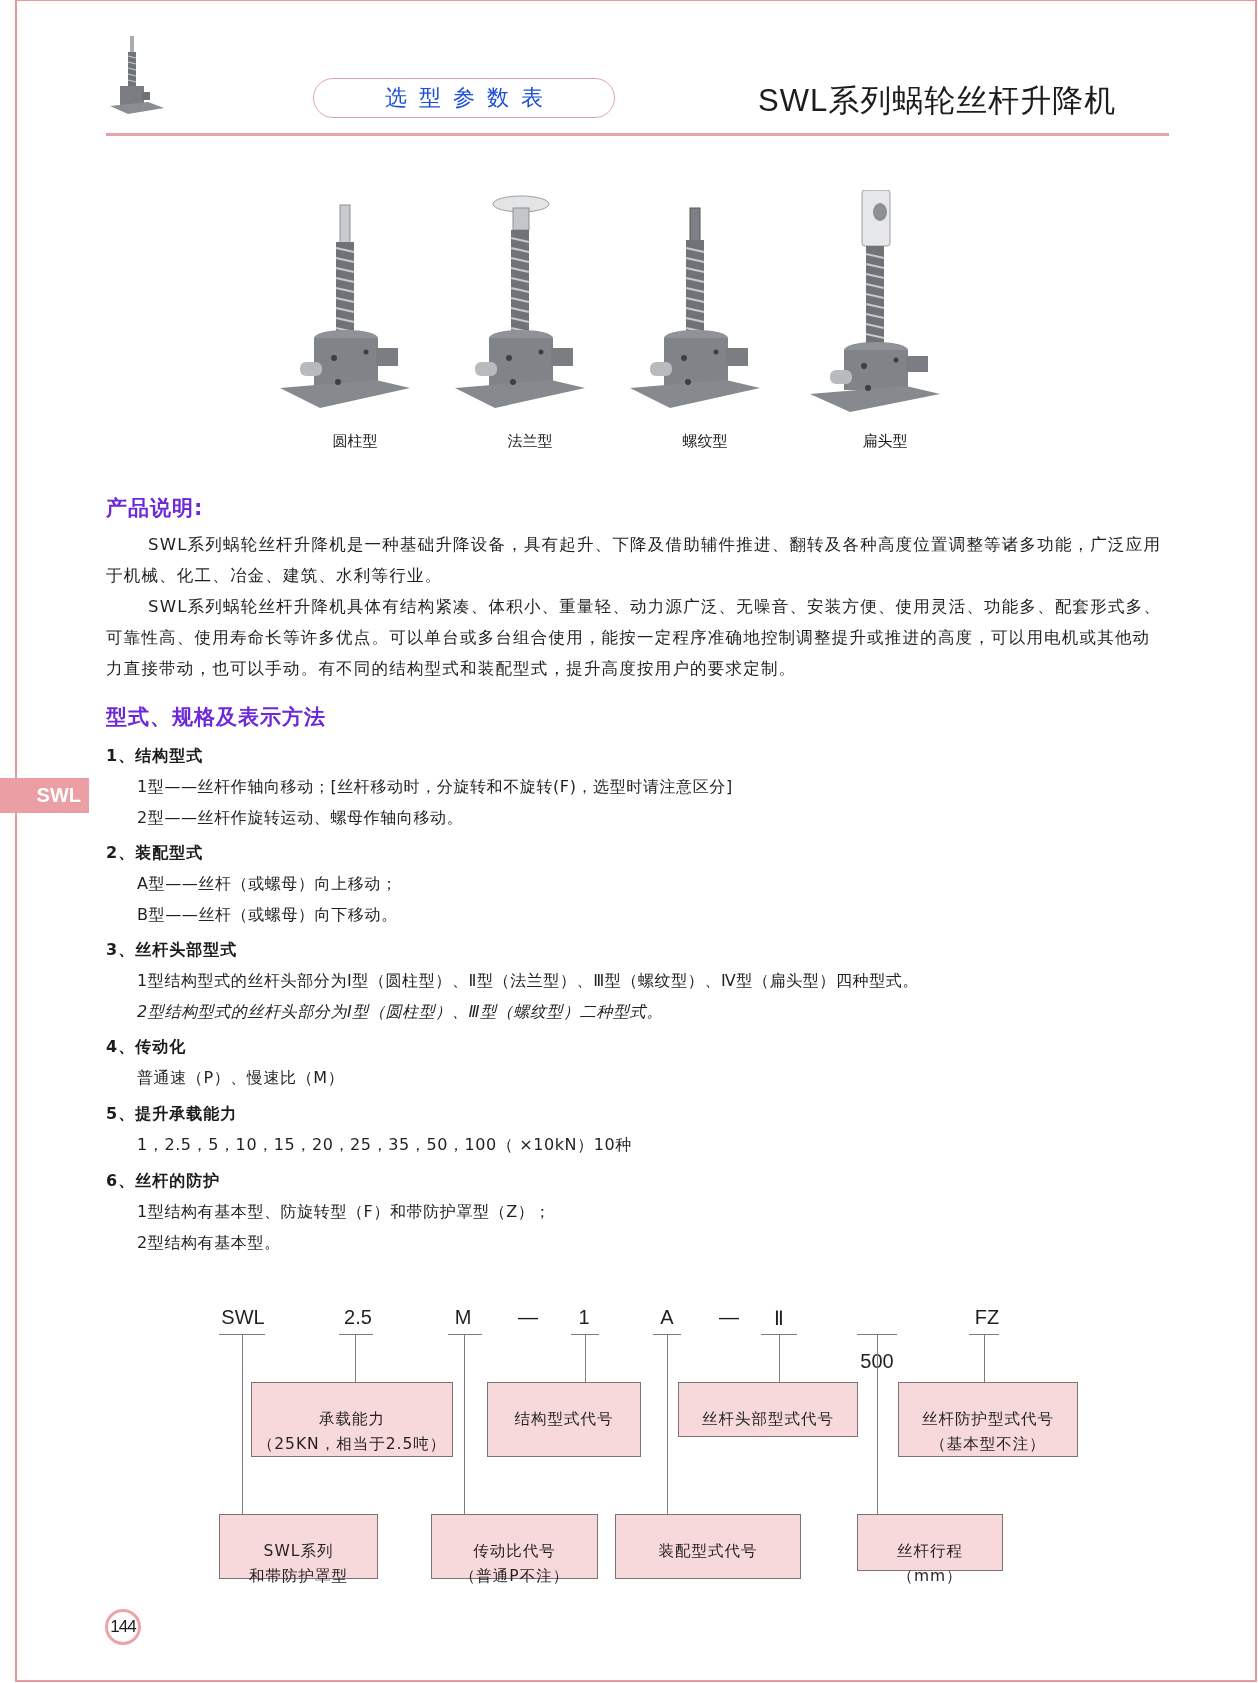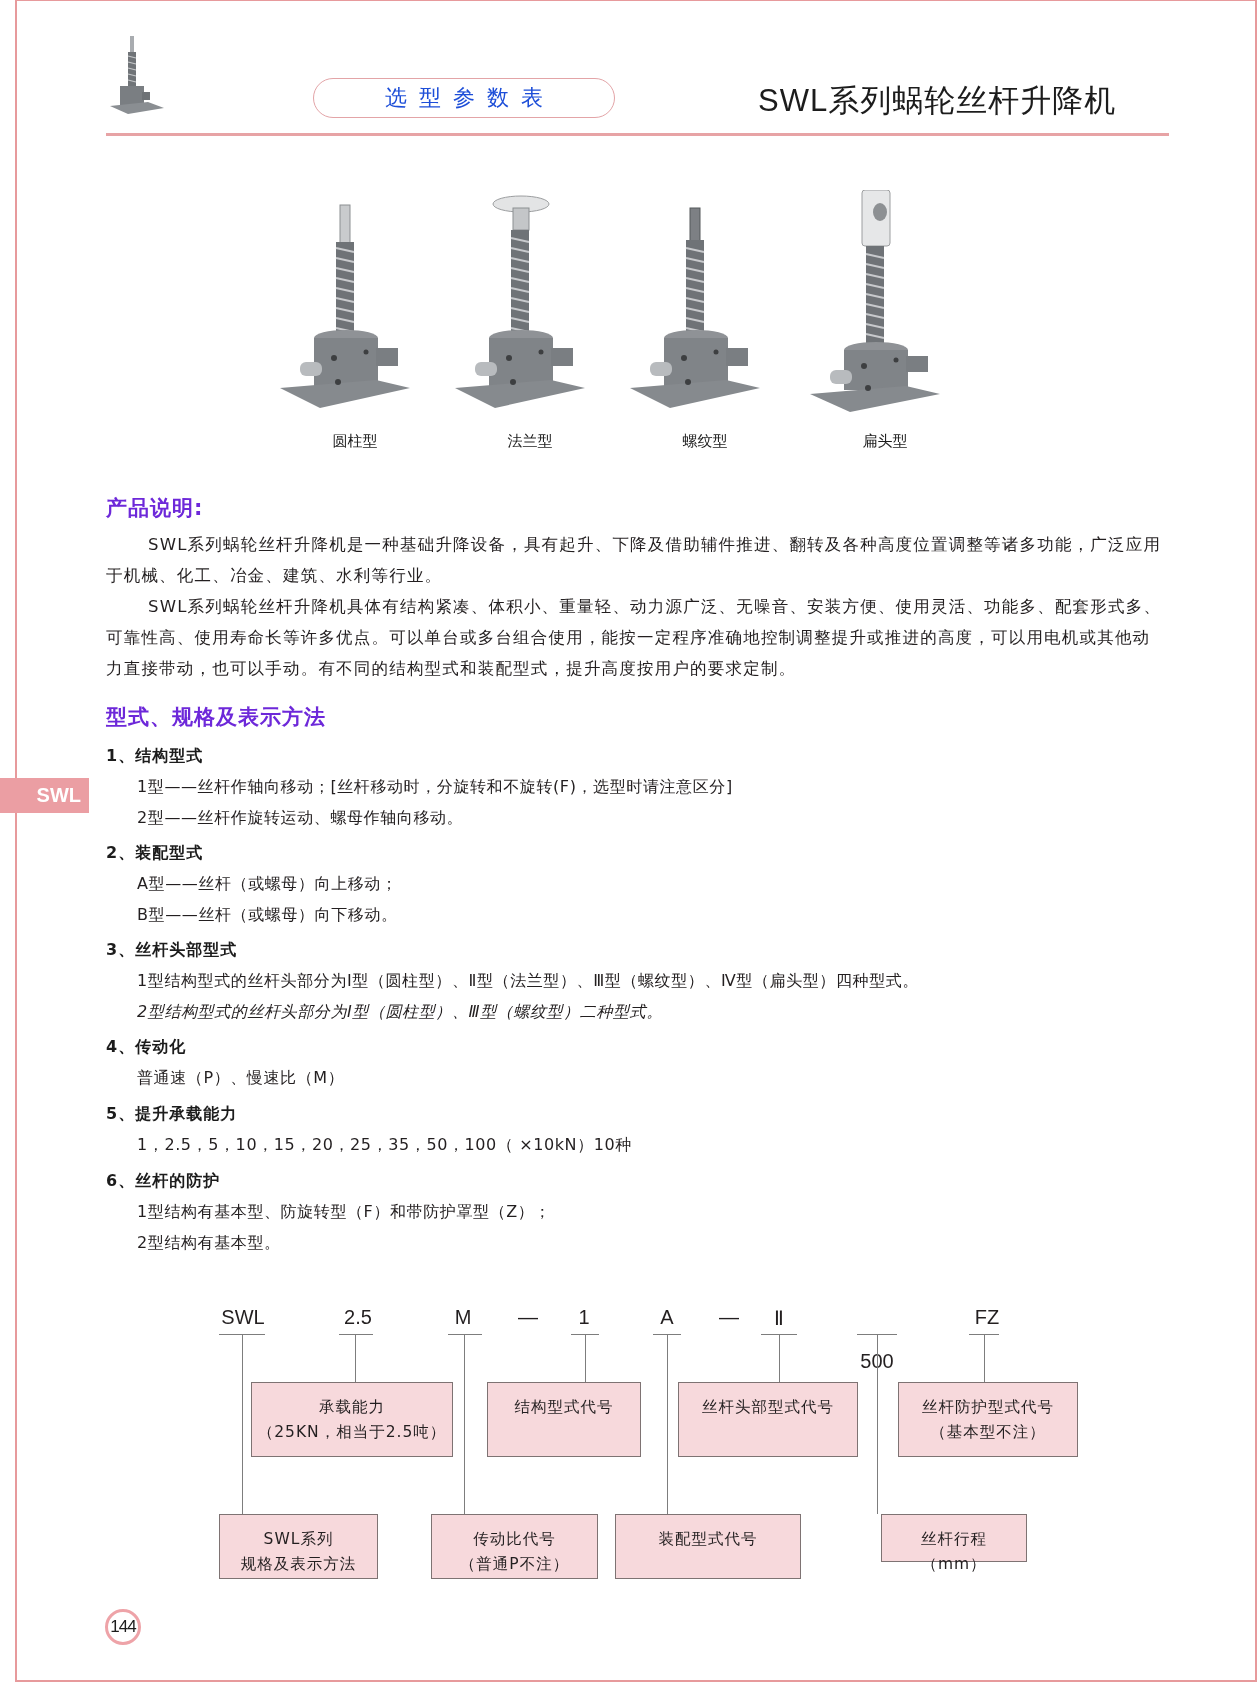--- a/index.html
+++ b/index.html
@@ -27,21 +27,21 @@
   .h-main { position: absolute; left: 106px; font-size: 21px; font-weight: bold; color: #6d28d9; letter-spacing: 1px; }
   .para { position: absolute; left: 106px; width: 1060px; font-size: 16.5px; line-height: 31px; letter-spacing: 1.2px; color: #231f20; }
   .para .indent { display: inline-block; width: 42px; }
   .h-sub { position: absolute; left: 106px; font-size: 16px; font-weight: bold; color: #1c1c1c; letter-spacing: 1px; }
   .item { position: absolute; left: 137px; font-size: 16px; color: #231f20; letter-spacing: 0.6px; white-space: nowrap; }
 
   
   .code { position: absolute; top: 1306px; font-size: 20px; color: #231f20; text-align: center; font-family: "Liberation Sans", sans-serif; }
   .tick-h { position: absolute; top: 1334px; height: 1px; background: #7d7d7d; }
   .line-v { position: absolute; width: 1px; background: #7d7d7d; }
-  .box { position: absolute; background: #f7d9dc; border: 1px solid #7e7373; text-align: center; font-size: 15.5px; line-height: 25px; padding-top: 12px; color: #231f20; letter-spacing: 1px; }
+  .box { position: absolute; background: #f7d9dc; border: 1px solid #7e7373; text-align: center; font-size: 15.5px; line-height: 25px; padding-top: 24px; color: #231f20; letter-spacing: 1px; }
 
   .page-num { position: absolute; left: 105px; top: 1609px; width: 36px; height: 36px; border: 3px solid #eea3a8; border-radius: 50%; display: flex; align-items: center; justify-content: center; font-size: 17px; color: #1c1c1c; font-family: "Liberation Sans", sans-serif; letter-spacing: -1px; }
 </style>
 </head>
 <body>
 
 <div class="page-frame"></div>
 
 <div class="header-thumb">
   <svg width="58" height="80" viewBox="0 0 58 80">
@@ -234,40 +234,40 @@
   <div class="line-v" style="left:984px;top:1334px;height:48px;"></div>
 
   <div class="box" style="left:251px;top:1382px;width:202px;height:75px;">
     <div>承载能力</div>
     <div>（25KN，相当于2.5吨）</div>
   </div>
   <div class="box" style="left:487px;top:1382px;width:154px;height:75px;">
     <div>结构型式代号</div>
     <div></div>
   </div>
-  <div class="box" style="left:678px;top:1382px;width:180px;height:75px;">
+  <div class="box" style="left:678px;top:1382px;width:180px;height:55px;">
     <div>丝杆头部型式代号</div>
     <div></div>
   </div>
   <div class="box" style="left:898px;top:1382px;width:180px;height:75px;">
     <div>丝杆防护型式代号</div>
     <div>（基本型不注）</div>
   </div>
 
   <div class="box" style="left:219px;top:1514px;width:159px;height:65px;">
     <div>SWL系列</div>
-    <div>规格及表示方法</div>
+    <div>和带防护罩型</div>
   </div>
   <div class="box" style="left:431px;top:1514px;width:167px;height:65px;">
     <div>传动比代号</div>
     <div>（普通P不注）</div>
   </div>
   <div class="box" style="left:615px;top:1514px;width:186px;height:65px;">
     <div>装配型式代号</div>
     <div></div>
   </div>
-  <div class="box" style="left:857px;top:1514px;width:146px;height:48px;margin-left:24px;">
+  <div class="box" style="left:857px;top:1514px;width:146px;height:57px;">
     <div>丝杆行程</div>
     <div>（mm）</div>
   </div>
 </div>
 
 <div class="page-num">144</div>
 
 </body></html>

